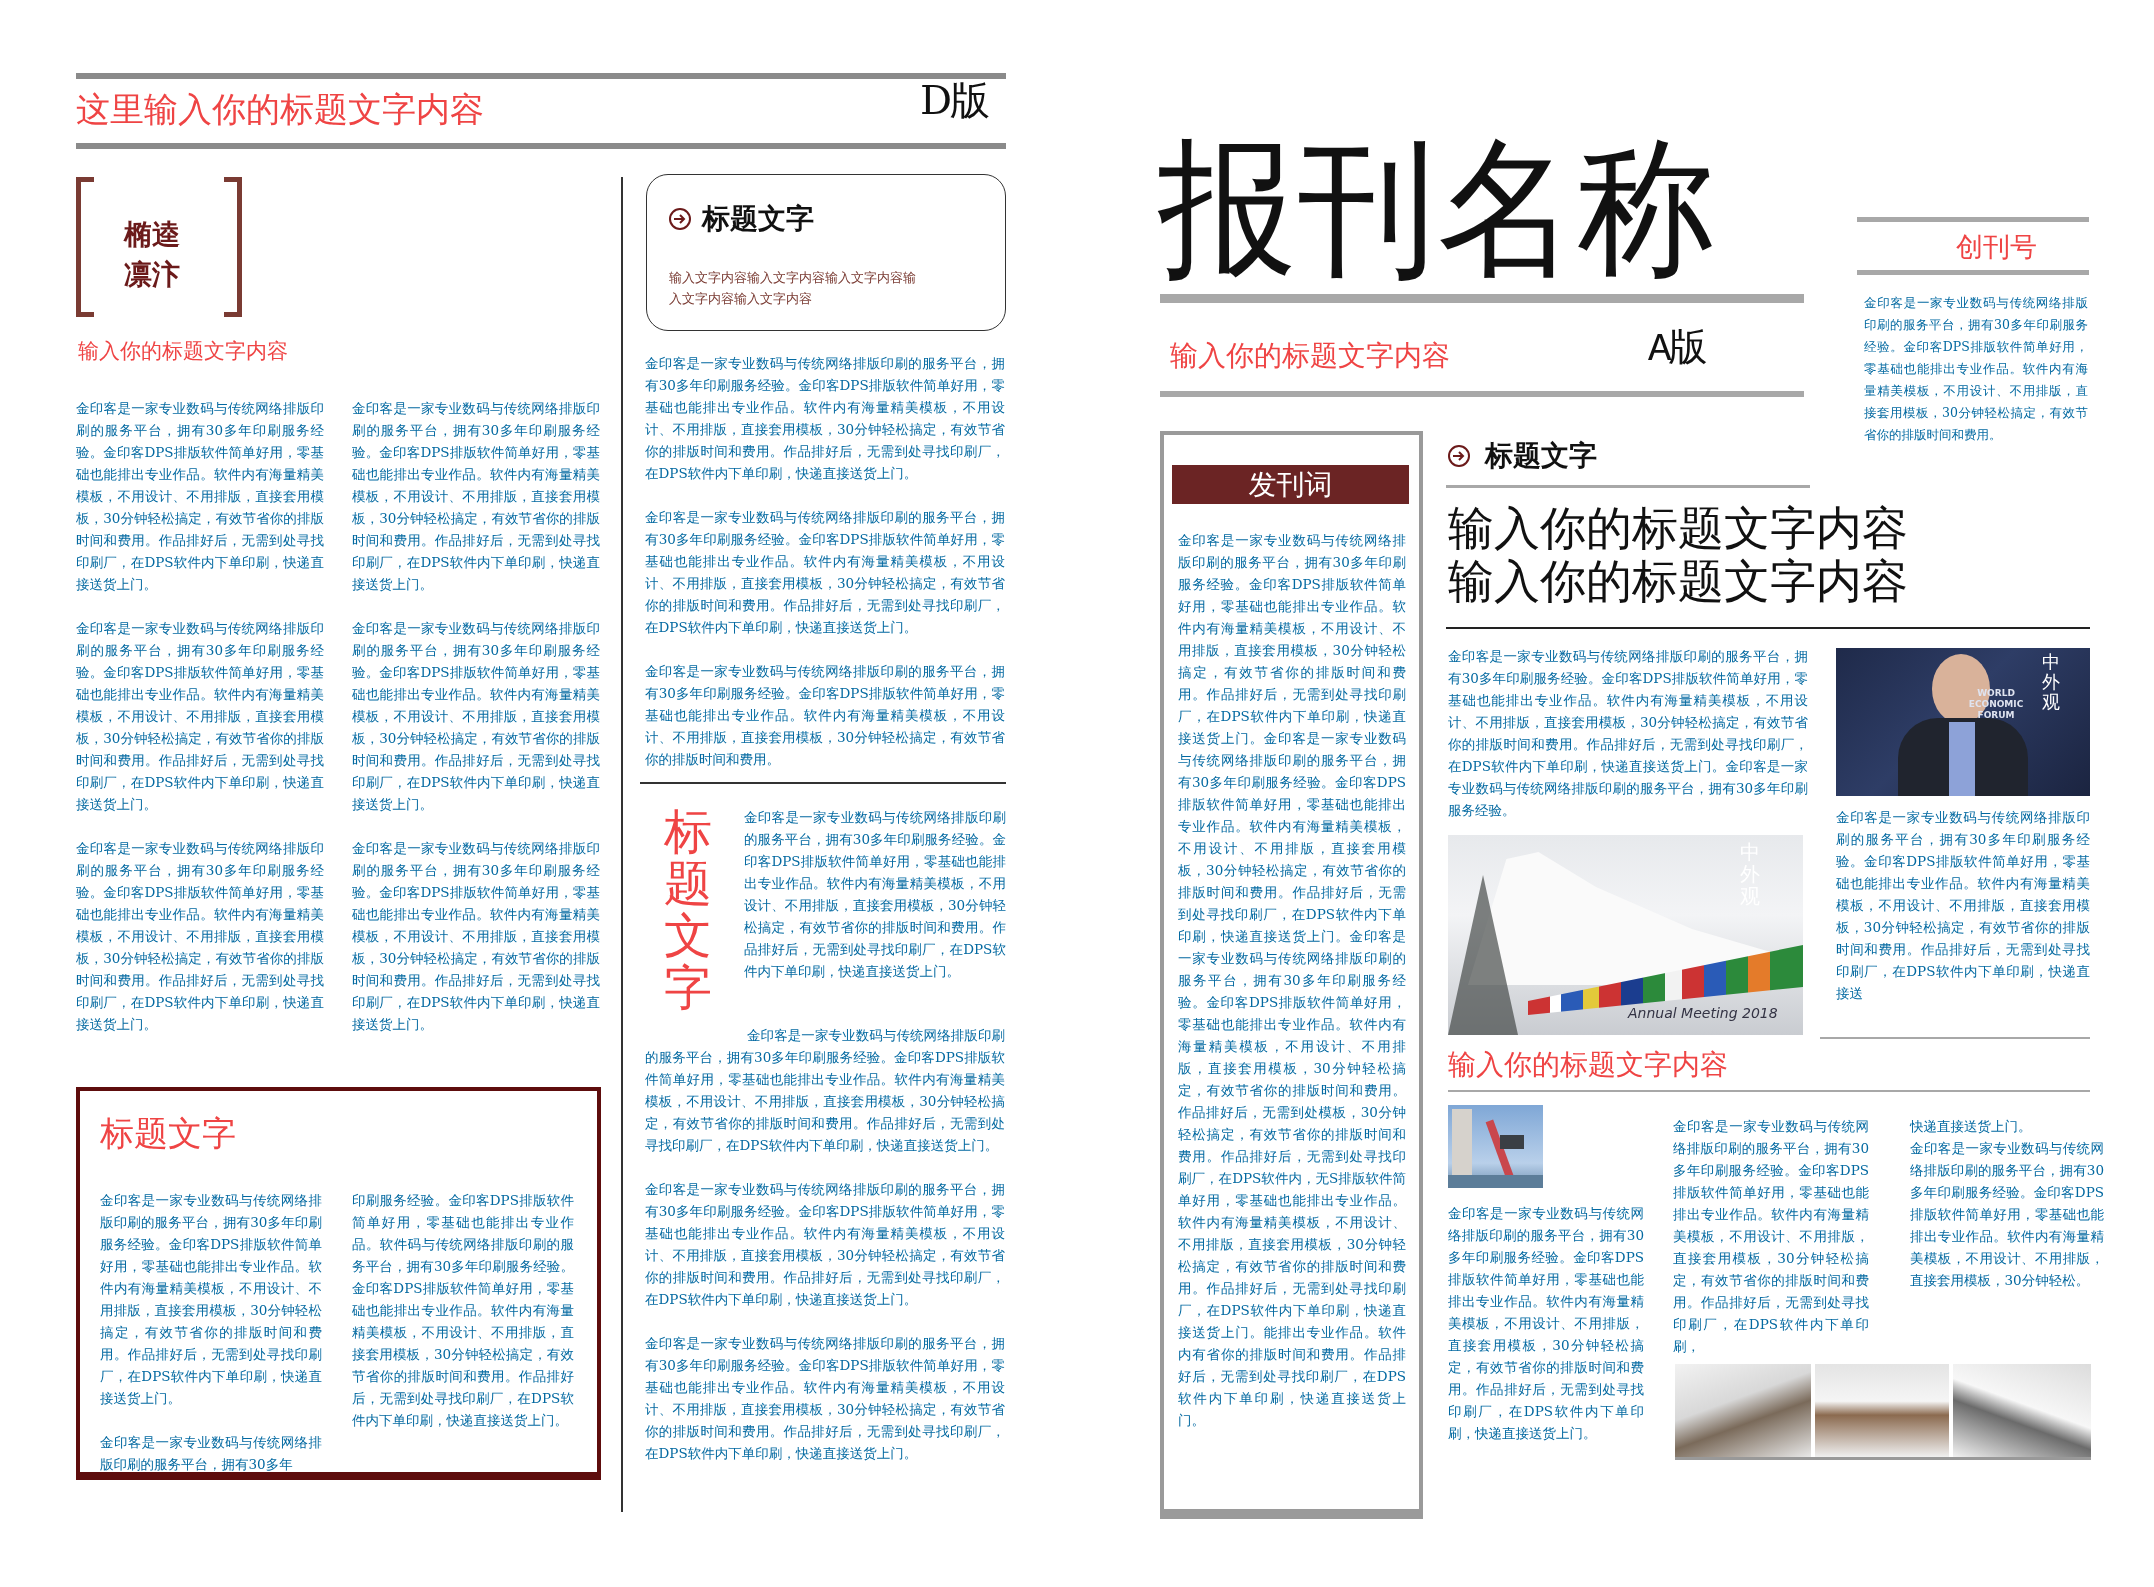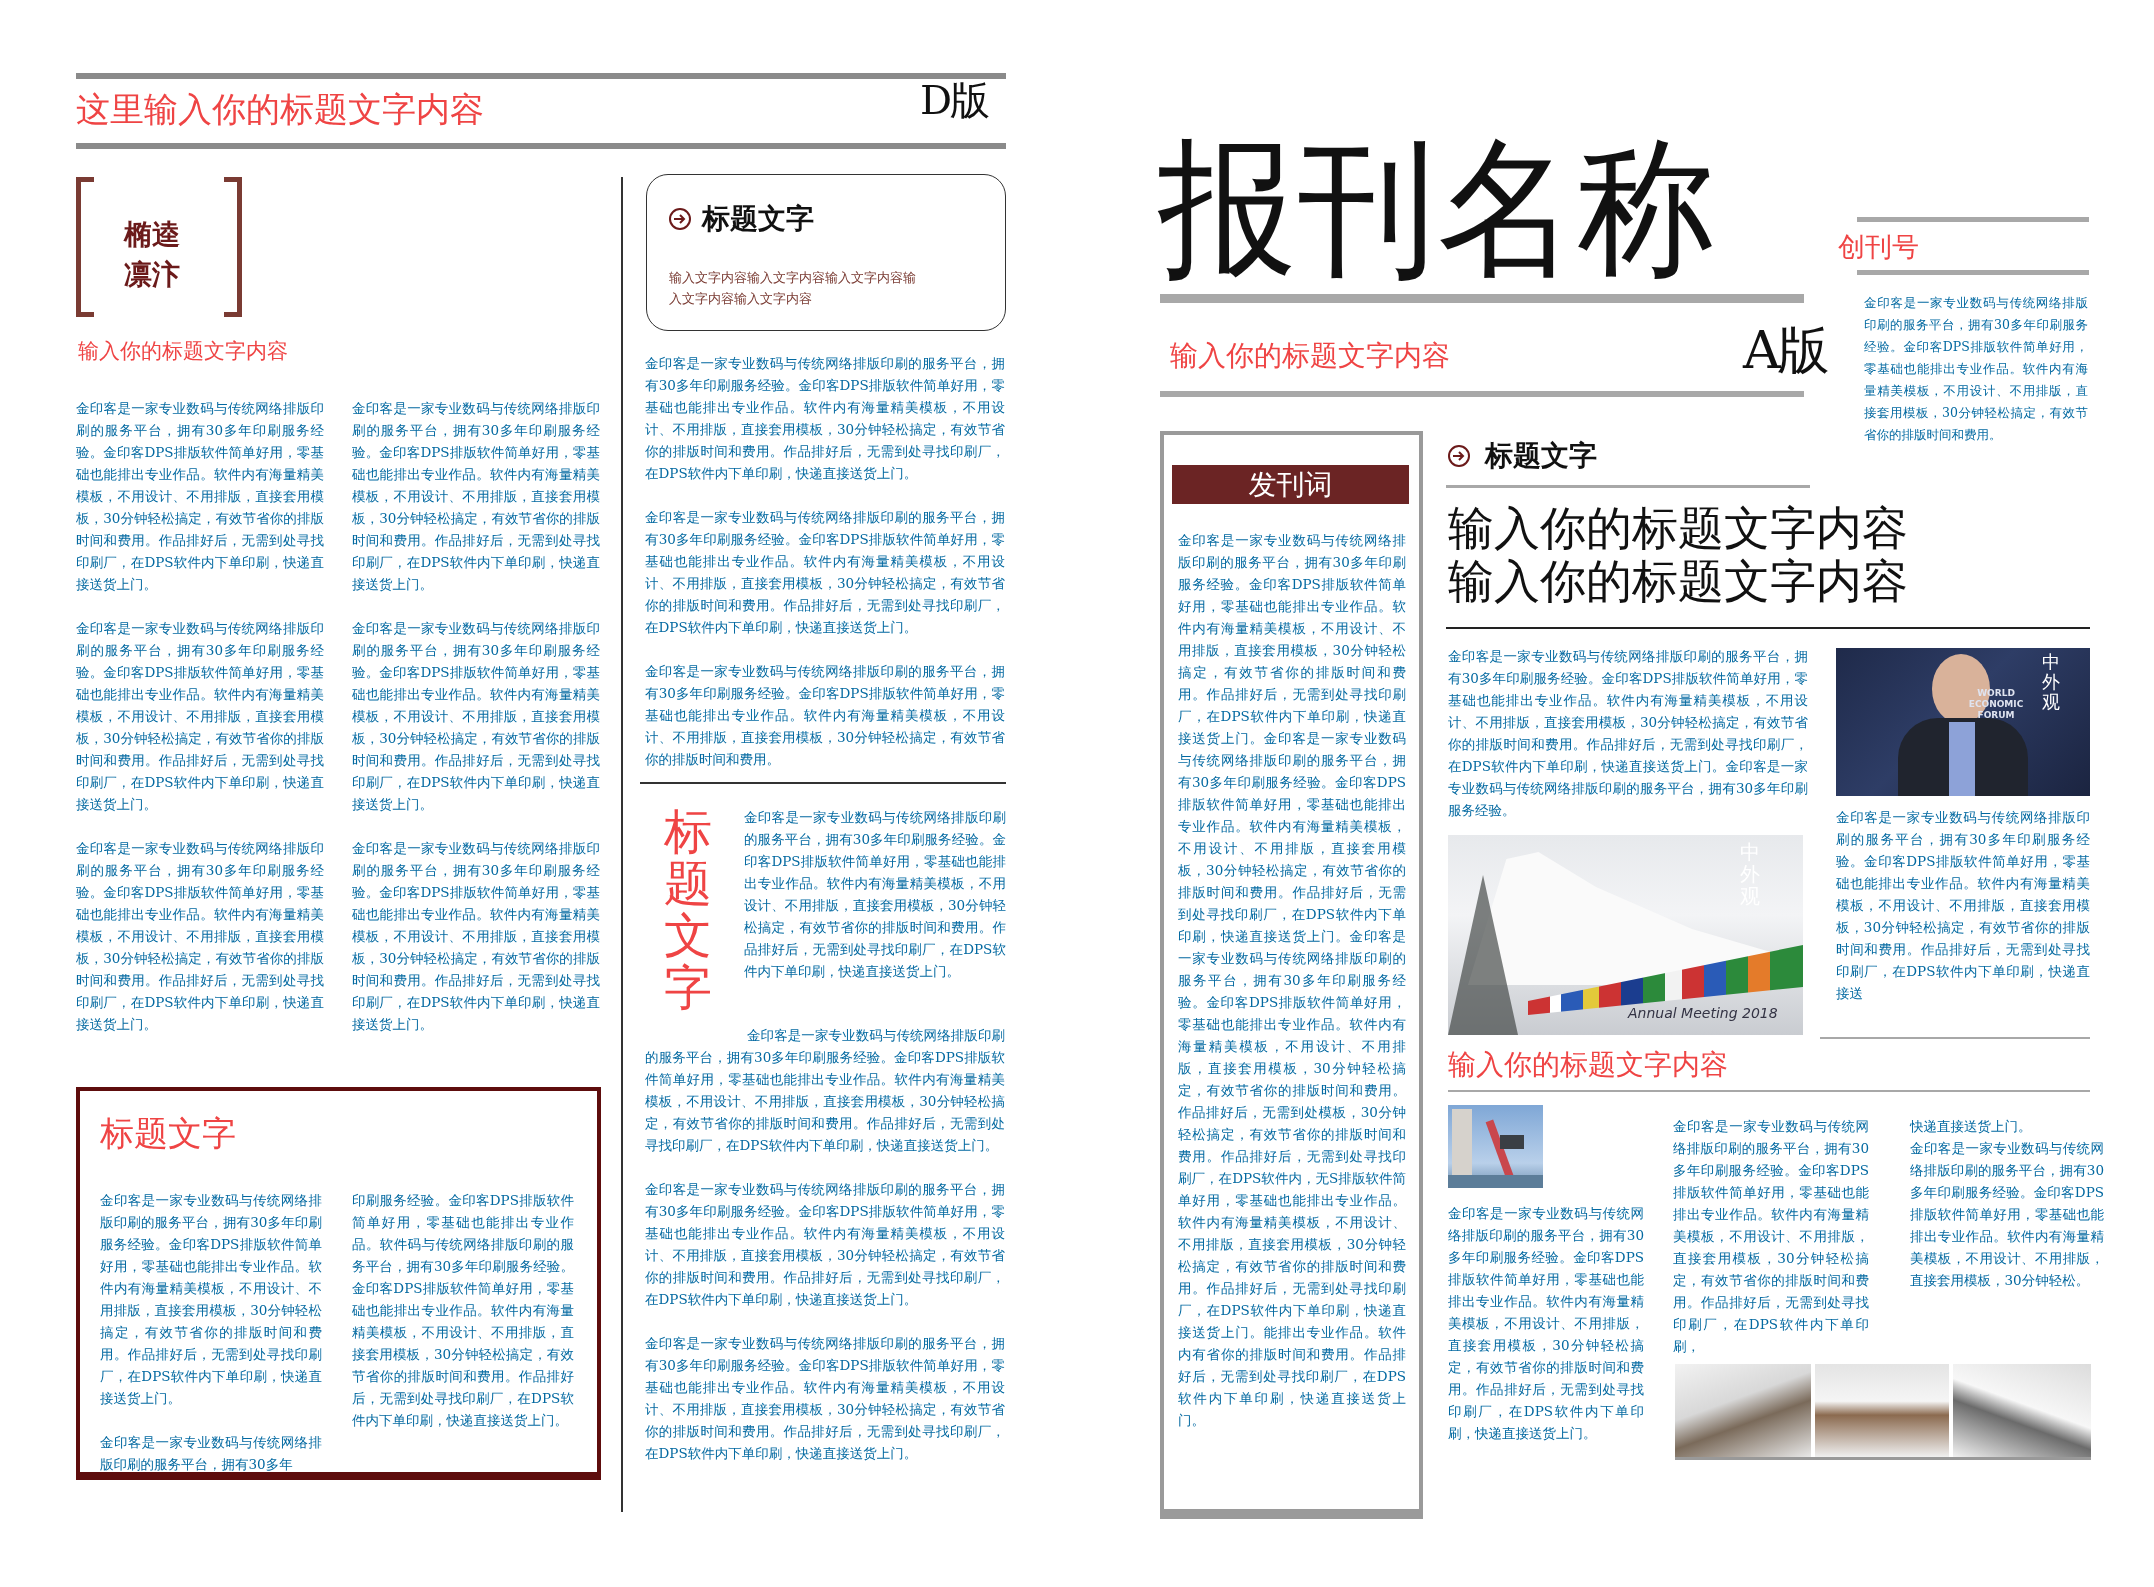--- a/index.html
+++ b/index.html
@@ -89,25 +89,25 @@
     <p class="tight">金印客是一家专业数码与传统网络排版印刷的服务平台，拥有30多年印刷服务经验。金印客DPS排版软件简单好用，零基础也能排出专业作品。软件内有海量精美模板，不用设计、不用排版，直接套用模板，30分钟轻松搞定，有效节省你的排版时间和费用。作品排好后，无需到处寻找印刷厂，在DPS软件内下单印刷，快递直接送货上门。</p>
   </div>
 </div>
 
 <div>
 
   <div class="abs serif-h" style="left:1158px;top:128px;font-size:150px;line-height:160px;color:#111;letter-spacing:2px;transform:scaleX(0.92);transform-origin:left;">报刊名称</div>
   <div class="rule-lt" style="left:1160px;top:294px;width:644px;height:9px;"></div>
 
   <div class="abs serif-h maroon" style="left:1170px;top:336px;font-size:28px;line-height:40px;">输入你的标题文字内容</div>
-  <div class="abs serif-h" style="left:1743px;top:322px;font-size:52px;line-height:56px;color:#111;letter-spacing:-3px;">A版</div>
+  <div class="abs serif-h" style="left:1648px;top:322px;font-size:39px;line-height:56px;color:#111;letter-spacing:-3px;font-family:Liberation Mono, monospace;">A版</div>
   <div class="rule-lt" style="left:1160px;top:391px;width:644px;height:6px;"></div>
 
   <div class="rule-lt" style="left:1857px;top:217px;width:232px;height:5px;"></div>
-  <div class="abs serif-h maroon" style="left:1838px;top:228px;font-size:27px;line-height:38px;">创刊号</div>
+  <div class="abs serif-h maroon" style="left:1956px;top:228px;font-size:27px;line-height:38px;">创刊号</div>
   <div class="rule-lt" style="left:1857px;top:270px;width:232px;height:5px;"></div>
   <div class="abs body-text" style="left:1864px;top:292px;width:224px;font-size:12.5px;line-height:22px;">金印客是一家专业数码与传统网络排版印刷的服务平台，拥有30多年印刷服务经验。金印客DPS排版软件简单好用，零基础也能排出专业作品。软件内有海量精美模板，不用设计、不用排版，直接套用模板，30分钟轻松搞定，有效节省你的排版时间和费用。</div>
 
   <div class="abs" style="left:1160px;top:431px;width:263px;height:1088px;border:4px solid #9a9a9a;border-bottom-width:10px;box-sizing:border-box;">
     <div class="abs" style="left:8px;top:30px;width:237px;height:39px;background:#6b2424;">
       <div class="serif-h" style="text-align:center;color:#fff;font-size:28px;line-height:39px;">发刊词</div>
     </div>
     <div class="abs body-text" style="left:14px;top:94px;width:228px;font-size:13.5px;line-height:22px;">金印客是一家专业数码与传统网络排版印刷的服务平台，拥有30多年印刷服务经验。金印客DPS排版软件简单好用，零基础也能排出专业作品。软件内有海量精美模板，不用设计、不用排版，直接套用模板，30分钟轻松搞定，有效节省你的排版时间和费用。作品排好后，无需到处寻找印刷厂，在DPS软件内下单印刷，快递直接送货上门。金印客是一家专业数码与传统网络排版印刷的服务平台，拥有30多年印刷服务经验。金印客DPS排版软件简单好用，零基础也能排出专业作品。软件内有海量精美模板，不用设计、不用排版，直接套用模板，30分钟轻松搞定，有效节省你的排版时间和费用。作品排好后，无需到处寻找印刷厂，在DPS软件内下单印刷，快递直接送货上门。金印客是一家专业数码与传统网络排版印刷的服务平台，拥有30多年印刷服务经验。金印客DPS排版软件简单好用，零基础也能排出专业作品。软件内有海量精美模板，不用设计、不用排版，直接套用模板，30分钟轻松搞定，有效节省你的排版时间和费用。作品排好后，无需到处模板，30分钟轻松搞定，有效节省你的排版时间和费用。作品排好后，无需到处寻找印刷厂，在DPS软件内，无S排版软件简单好用，零基础也能排出专业作品。软件内有海量精美模板，不用设计、不用排版，直接套用模板，30分钟轻松搞定，有效节省你的排版时间和费用。作品排好后，无需到处寻找印刷厂，在DPS软件内下单印刷，快递直接送货上门。能排出专业作品。软件内有省你的排版时间和费用。作品排好后，无需到处寻找印刷厂，在DPS软件内下单印刷，快递直接送货上门。</div>
   </div>
 

